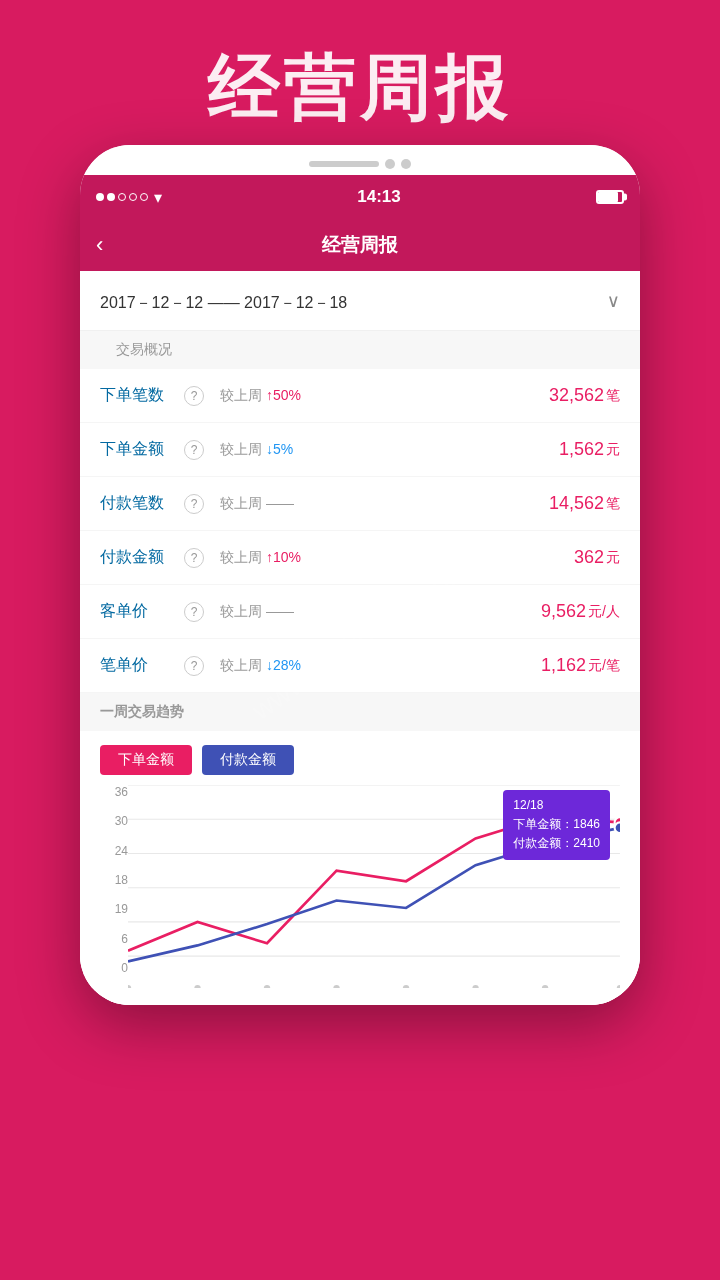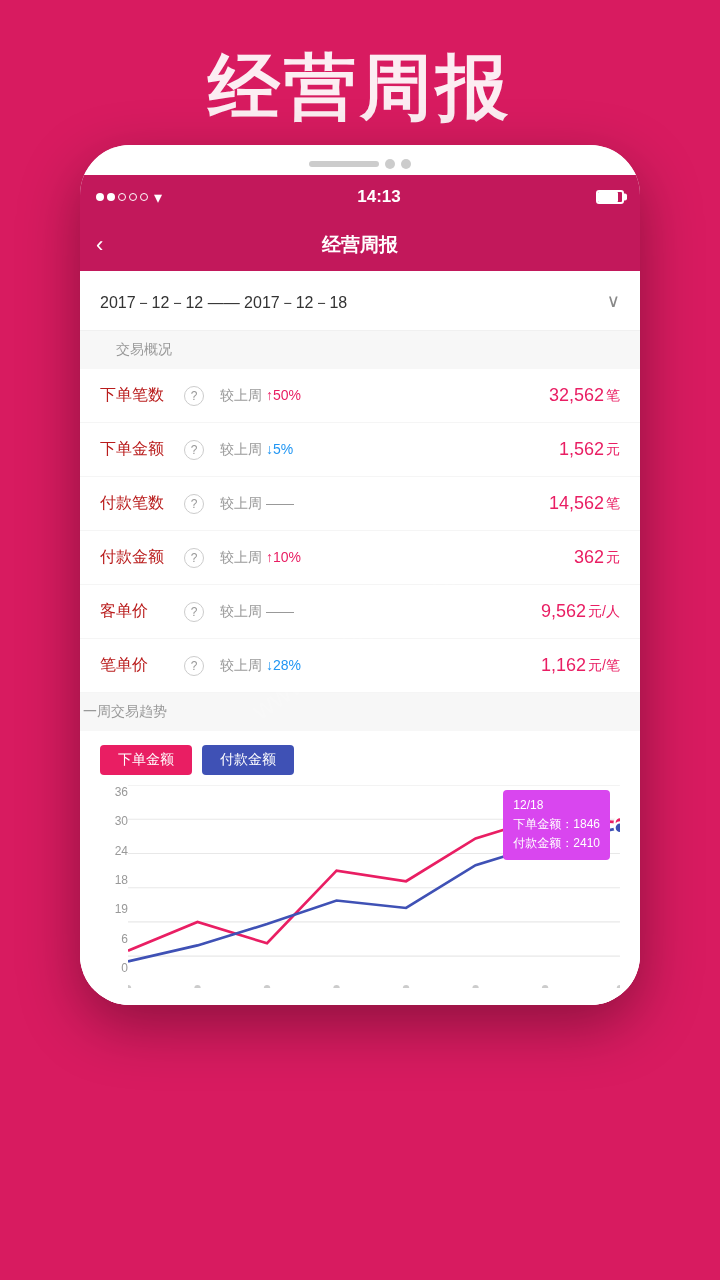--- a/index.html
+++ b/index.html
@@ -200,21 +200,21 @@
     
     .stat-row {
       background: #fff;
       padding: 16px 20px;
       display: flex;
       align-items: center;
       border-bottom: 1px solid #f5f5f5;
     }
     .stat-label {
       font-size: 16px;
-      color: #b91c1c;
+      color: #0369a1;
       width: 80px;
     }
     .stat-help {
       width: 20px;
       height: 20px;
       border: 1.5px solid #ccc;
       border-radius: 50%;
       display: inline-flex;
       align-items: center;
       justify-content: center;
@@ -246,23 +246,24 @@
       color: #e91e63;
       margin-left: 2px;
     }
 
     
     .chart-section {
       background: #fff;
     }
     .chart-section-header {
       background: #f7f7f7;
-      padding: 10px 3px;
+      padding: 10px 20px;
       font-size: 14px;
       color: #999;
+      font-weight: bold;
     }
     .chart-tabs {
       display: flex;
       gap: 10px;
       padding: 14px 20px 10px;
     }
     .chart-tab {
       padding: 6px 18px;
       border-radius: 4px;
       font-size: 14px;
@@ -282,21 +283,21 @@
       position: relative;
       padding: 0 20px 10px;
       height: 220px;
     }
 
     
     .chart-tooltip {
       position: absolute;
       top: 5px;
       right: 30px;
-      background: #d946ef;
+      background: #6d28d9;
       color: white;
       font-size: 12px;
       padding: 6px 10px;
       border-radius: 4px;
       line-height: 1.6;
       z-index: 20;
     }
 
     
     .y-axis {

